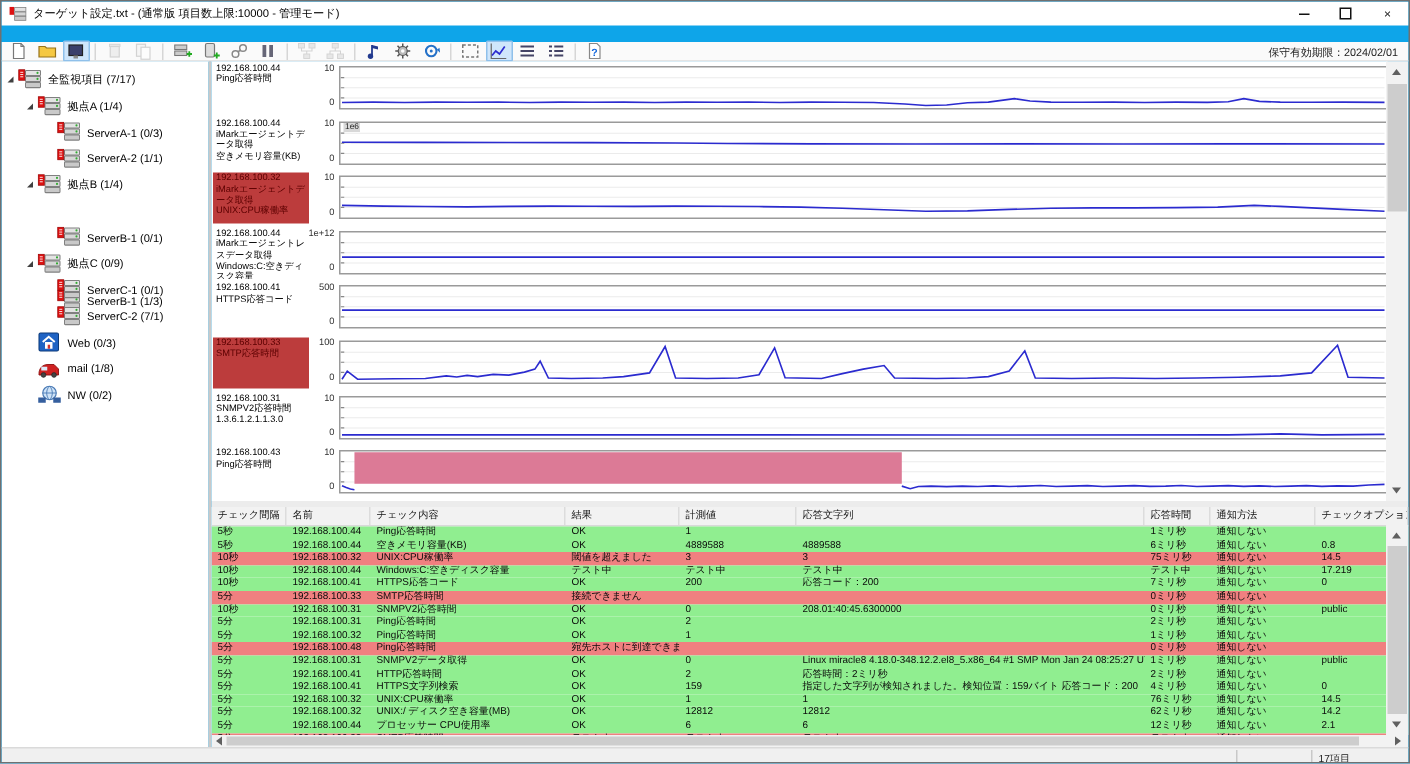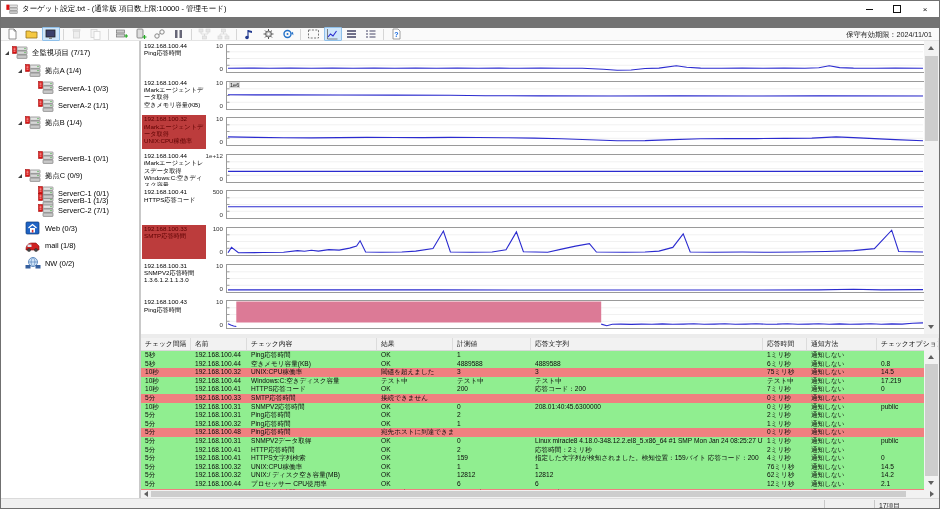--- a/index.html
+++ b/index.html
@@ -1,16 +1,16 @@
 <!DOCTYPE html>
 <html><head>
 <meta charset="utf-8">
 <style>
   html,body{margin:0;padding:0;background:#d8d8d8;font-family:"Liberation Sans",sans-serif;}
-  #window{position:relative;width:938px;height:507px;background:#737373;border:1px solid #707070;overflow:hidden;}
+  #window{position:relative;width:938px;height:507px;background:#0ea5e9;border:1px solid #707070;overflow:hidden;}
   
   #titlebar{position:absolute;left:0;top:0;width:100%;height:16px;background:#ffffff;display:flex;align-items:center;}
   #titlebar .app-icon{width:12px;height:11px;margin:0 4px 0 5px;}
   #titlebar .title-text{font-size:7.5px;color:#000;white-space:nowrap;}
   .win-controls{position:absolute;right:0;top:0;height:16px;display:flex;}
   .win-btn{width:28px;height:16px;display:flex;align-items:center;justify-content:center;font-size:8px;color:#111;}
   .min-glyph{display:block;width:7px;height:1px;background:#111;}
   .max-glyph{display:block;width:6px;height:6px;border:1px solid #111;}
   
   #menubar{position:absolute;left:0;top:16px;width:100%;height:11px;background:#ffffff;display:flex;align-items:center;}
@@ -202,21 +202,21 @@
         </svg>
       </div>
       <div class="tb-sep"></div>
       <div class="tb-btn">
         <svg width="13" height="12" viewBox="0 0 13 12">
           <path d="M3 1h5l2 2v8H3z" fill="#fff" stroke="#888" stroke-width="0.8"></path>
           <text x="4.2" y="9" font-size="7" fill="#1166dd" font-weight="bold">?</text>
         </svg>
       </div>
     </div>
-  <div id="license">保守有効期限：2024/11/01</div>
+  <div id="license">保守有効期限：2024/02/01</div>
 
   <div id="tree">
       <div class="tree-row" style="top: 4px; left: 4px;">
         <div class="tree-arrow"></div>
         <span class="tree-icon"><svg width="16" height="14" viewBox="0 0 16 14">
             <rect x="5" y="1" width="10" height="3.4" rx="0.5" fill="#e3e3e3" stroke="#808080" stroke-width="0.7"></rect>
             <rect x="5" y="5" width="10" height="3.4" rx="0.5" fill="#d6d6d6" stroke="#808080" stroke-width="0.7"></rect>
             <rect x="5" y="9" width="10" height="3.4" rx="0.5" fill="#c9c9c9" stroke="#808080" stroke-width="0.7"></rect>
             <circle cx="13" cy="2.6" r="0.7" fill="#3a3"></circle>
             <circle cx="13" cy="6.6" r="0.7" fill="#3a3"></circle>

